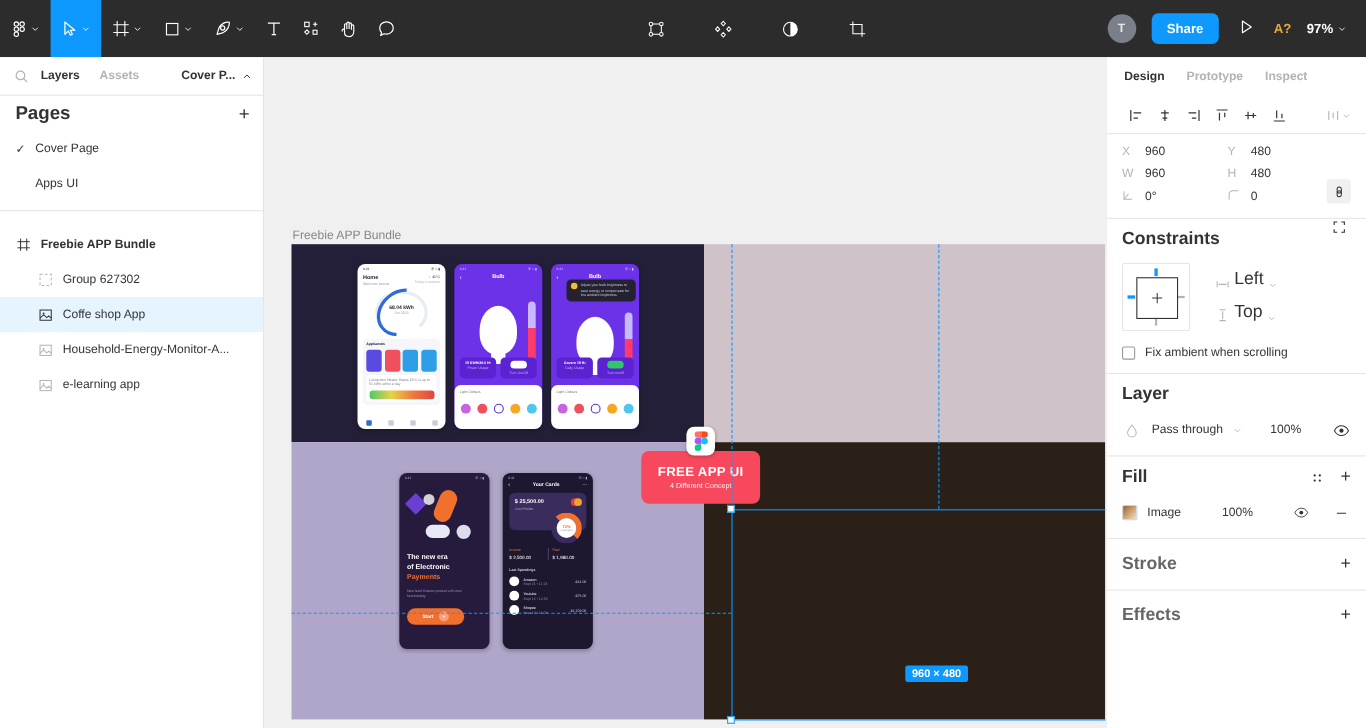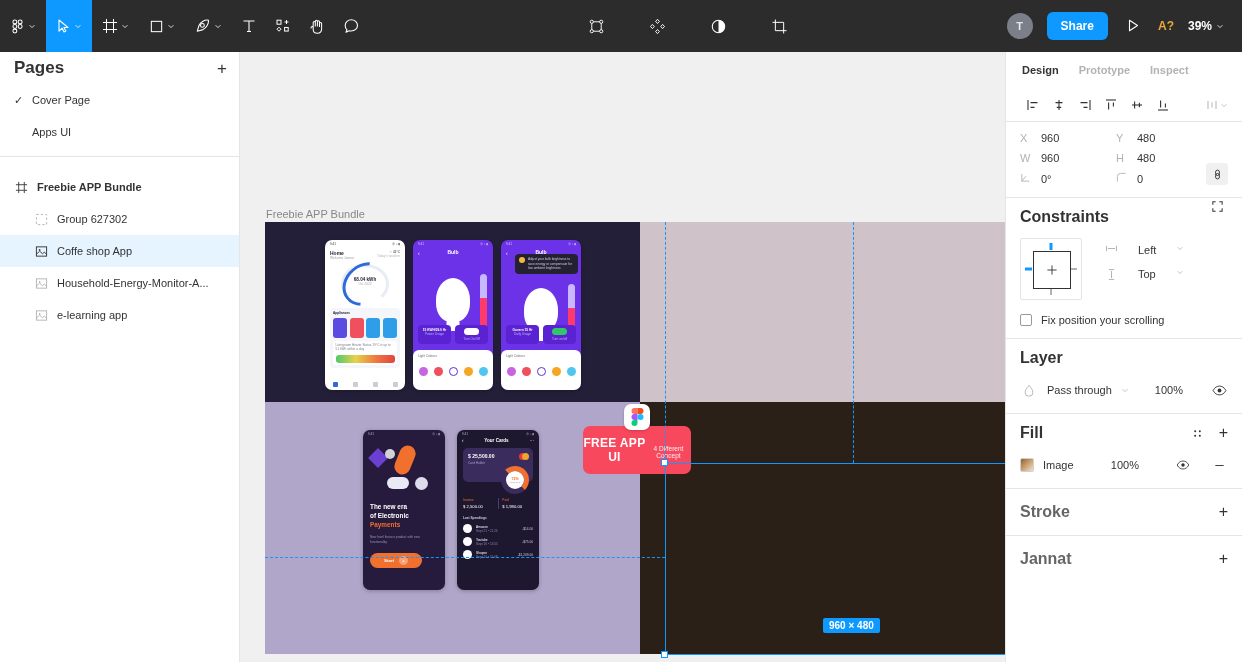--- a/index.html
+++ b/index.html
@@ -132,23 +132,23 @@
   }
   .dots { position:absolute; bottom:14px; left:0; right:0; display:flex; justify-content:center; gap:6px; }
   .dots span { width:9px; height:9px; border-radius:50%; display:block; }
 
   
   .f1 { left:98px; top:28px; width:82px; height:160px; background:#261a3d; }
   .f2 { left:192px; top:28px; width:82px; height:160px; background:#1d1730; }
 
   
   .badge {
-    position:absolute; left:318px; top:204px; width:108px; height:48px;
+    position:absolute; left:318px; top:188px; width:108px; height:48px;
     background:#f8485e; border-radius:7px; color:#fff; text-align:center;
-    display:flex; flex-direction:row; align-items:center; justify-content:center;
+    display:flex; flex-direction:column; align-items:center; justify-content:center;
     z-index:6;
   }
   .badge-title { font-size:12px; font-weight:bold; letter-spacing:.3px; }
   .badge-sub { font-size:6.5px; margin-top:3px; opacity:.92; }
   .badge-logo {
     position:absolute; left:50%; transform:translateX(-50%); top:-22px;
     width:26px; height:26px; background:#fff; border-radius:7px;
     display:flex; align-items:center; justify-content:center;
     box-shadow:0 1px 3px rgba(0,0,0,.2);
   }
@@ -164,21 +164,21 @@
   }
   .guide-v {
     position:absolute; z-index:7;
     border-left:1.5px dashed #0d99ff;
   }
   .guide-h {
     position:absolute; z-index:7;
     border-top:1.5px dashed #0d99ff;
   }
   .dim-chip {
-    position:absolute; left:558px; top:396px; background:#0d99ff; color:#fff;
+    position:absolute; left:558px; top:383px; background:#0d99ff; color:#fff;
     font-size:10px; font-weight:bold; padding:2px 6px; border-radius:2px; z-index:10;
   }
 
   
   .right-panel {
     position:absolute; top:52px; left:1005px; width:237px; height:610px;
     background:#fff; border-left:1px solid #e5e5e5; overflow:hidden;
   }
   .rp-tabs { height:36px; display:flex; align-items:center; padding:0 16px; gap:20px; }
   .rp-tab { font-size:11px; font-weight:bold; color:#b3b3b3; cursor:pointer; }
@@ -220,21 +220,21 @@
   }
   .cplus { position:absolute; left:50%; top:50%; transform:translate(-50%,-50%);
            width:11px; height:11px; }
   .cmark { position:absolute; background:#b3b3b3; }
   .cmark.active { background:#0d99ff; }
   .cm-top { left:50%; transform:translateX(-50%); top:4px; width:3px; height:7px; }
   .cm-bot { left:50%; transform:translateX(-50%); bottom:4px; width:2px; height:7px; }
   .cm-left { top:50%; transform:translateY(-50%); left:4px; height:3px; width:7px; }
   .cm-right { top:50%; transform:translateY(-50%); right:4px; height:2px; width:7px; }
   .cdrops { display:flex; flex-direction:column; gap:12px; padding-top:6px; }
-  .cdrop { display:flex; align-items:flex-start; gap:20px; cursor:pointer; font-size:11px; color:#333; }
+  .cdrop { display:flex; align-items:flex-end; gap:4px; cursor:pointer; font-size:16px; color:#333; }
   .cdrop .ci { width:14px; display:flex; justify-content:center; }
   .fixpos { display:flex; align-items:center; gap:9px; margin-top:14px; cursor:pointer; }
   .chk-box { width:12px; height:12px; border:1px solid #999; border-radius:2px; background:#fff; }
   .fixpos span { font-size:11px; color:#333; }
   .row-line { display:flex; align-items:center; gap:9px; height:22px; }
   .row-line .grow { flex:1; }
   .ico-btn { width:18px; height:18px; display:flex; align-items:center; justify-content:center; cursor:pointer; }
   .sec-head { display:flex; align-items:center; }
   .sec-head .sec-title { margin-bottom:0; }
   .sec-head .acts { margin-left:auto; display:flex; align-items:center; gap:12px; }
@@ -367,29 +367,45 @@
     <div class="tb-right">
       <div class="avatar">T</div>
       <button class="share-btn">Share</button>
       <div class="play-btn">
         <svg width="14" height="15" viewBox="0 0 14 15" stroke="#fff" stroke-width="1.1" fill="none">
           <path d="M3.5 2.2 L11.5 7.5 L3.5 12.8 Z" stroke-linejoin="round"></path>
         </svg>
       </div>
       <div class="ai-badge">A?</div>
       <div class="zoom-ctl">
-        <span>39%</span>
+        <span>97%</span>
         <svg class="caret" viewBox="0 0 10 10">
             <path d="M2 4 L5 7 L8 4" stroke="#fff" stroke-width="1" fill="none"></path>
           </svg>
       </div>
     </div>
   </div>
 
   <div class="left-panel">
+    <div class="lp-tabs">
+      <div class="lp-search-icon">
+        <svg width="13" height="13" viewBox="0 0 14 14" stroke="#b3b3b3" stroke-width="1.2" fill="none">
+          <circle cx="6" cy="6" r="4.2"></circle>
+            <path d="M9.2 9.2 L12.5 12.5"></path>
+        </svg>
+      </div>
+      <div class="lp-tab active">Layers</div>
+      <div class="lp-tab">Assets</div>
+      <div class="lp-page-sel">
+        <span>Cover P...</span>
+        <svg width="9" height="9" viewBox="0 0 10 10">
+            <path d="M2 6.5 L5 3.5 L8 6.5" stroke="#333" stroke-width="1" fill="none"></path>
+          </svg>
+      </div>
+    </div>
 
     <div class="pages-head">
       <span class="pages-title">Pages</span>
       <span class="pages-add">+</span>
     </div>
 
     <div class="page-row">
       <span class="chk">✓</span>
       <span>Cover Page</span>
     </div>
@@ -848,21 +864,21 @@
             </span>
             <span>Top</span>
             <svg width="8" height="8" viewBox="0 0 10 10">
                 <path d="M2 4 L5 7 L8 4" stroke="#b3b3b3" stroke-width="1" fill="none"></path>
               </svg>
           </div>
         </div>
       </div>
       <div class="fixpos">
         <span class="chk-box"></span>
-        <span>Fix position your scrolling</span>
+        <span>Fix ambient when scrolling</span>
       </div>
     </div>
 
     <div class="rp-sec">
       <div class="sec-title">Layer</div>
       <div class="row-line">
         <span class="ico-btn">
           <svg width="12" height="13" viewBox="0 0 12 14" stroke="#b3b3b3" stroke-width="1" fill="none">
               <path d="M6 1.5 C3 5 1.8 7 1.8 9 a4.2 4.2 0 0 0 8.4 0 C10.2 7 9 5 6 1.5 Z"></path>
             </svg>
@@ -920,21 +936,21 @@
       <div class="sec-head">
         <span class="sec-title muted">Stroke</span>
         <span class="acts">
             <span class="plus-ico">+</span>
           </span>
       </div>
     </div>
 
     <div class="rp-sec" style="padding-top:14px;padding-bottom:14px;border-bottom:none;">
       <div class="sec-head">
-        <span class="sec-title muted">Jannat</span>
+        <span class="sec-title muted">Effects</span>
         <span class="acts">
             <span class="plus-ico">+</span>
           </span>
       </div>
     </div>
   </div>
 
 </div>
 
 </body></html>

